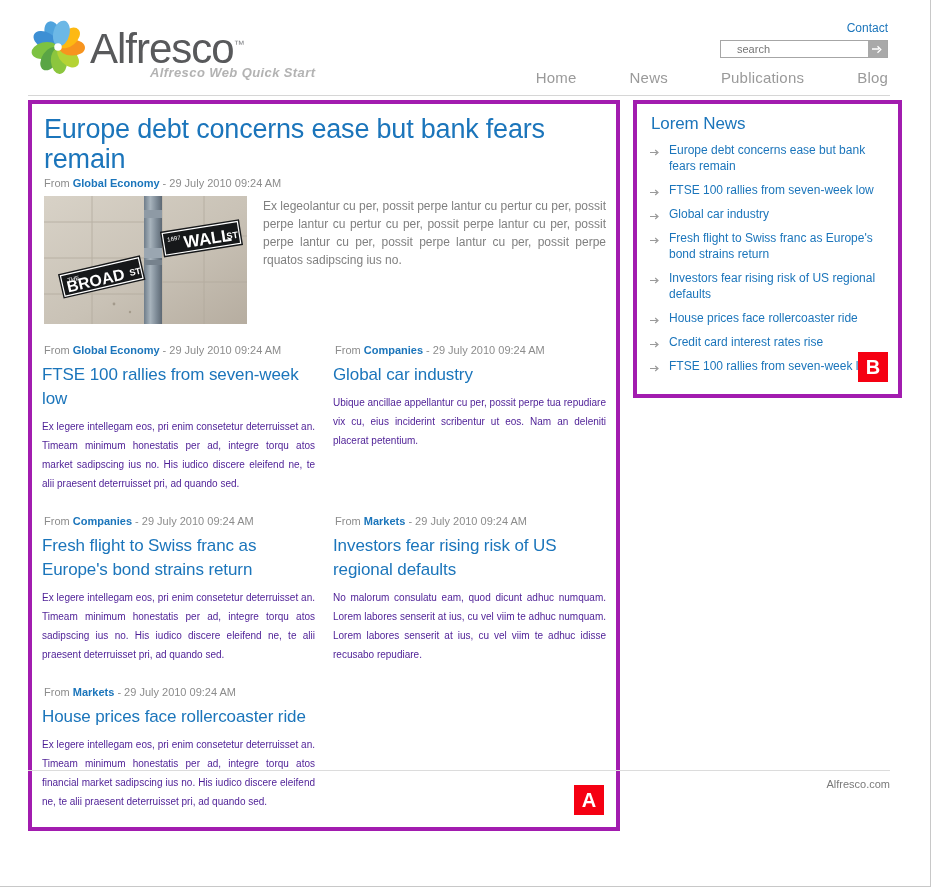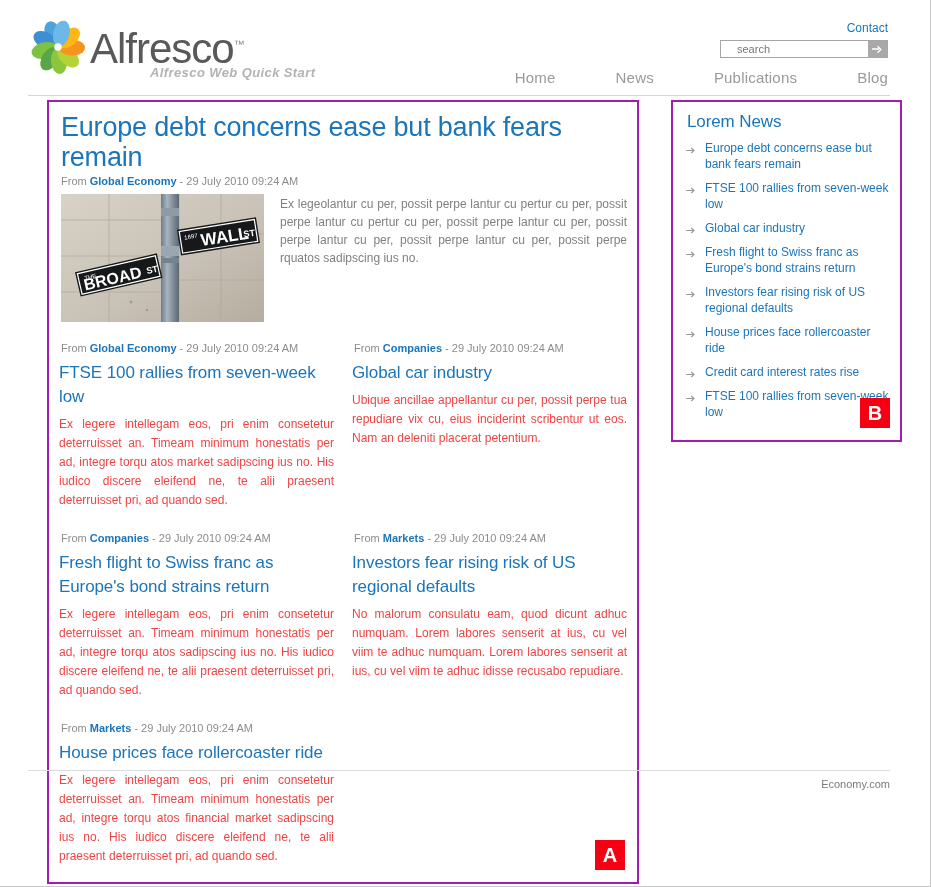--- a/index.html
+++ b/index.html
@@ -98,21 +98,21 @@
     display: flex; align-items: center; justify-content: center;
     cursor: pointer;
     padding: 0;
   }
   .search-btn svg { display: block; }
 
   .nav {
     position: absolute;
     right: 42px; bottom: 14px;
     display: flex;
-    gap: 12px;
+    gap: 5px;
   }
   .nav-item {
     font-size: 15px;
     color: #9a9a9a;
     text-decoration: none;
     padding: 0 24px;
     letter-spacing: 0.2px;
   }
   .nav-item:last-child { padding-right: 0; }
 
@@ -130,23 +130,22 @@
     padding: 0 28px;
   }
   .columns {
     display: flex;
     align-items: flex-start;
     gap: 13px;
   }
 
   .redbox {
     position: relative;
-    border: 2px solid #a21caf;
+    border: 4px solid #a21caf;
     background: #ffffff;
-    margin-left: 19px;
   }
 
   .main-col { width: 592px; padding: 8px 10px 16px 10px; }
   .side-col { width: 284px; padding: 10px 10px 12px 12px; }
 
   .marker {
     position: absolute;
     width: 30px; height: 30px;
     background: #f50012;
     color: #ffffff;
@@ -212,22 +211,22 @@
     font-size: 17px;
     color: #1b75bb;
     font-weight: 400;
     line-height: 24px;
     margin: 0 0 6px 0;
     display: block;
     text-decoration: none;
     letter-spacing: -0.1px;
   }
   .art-body {
-    font-size: 12px;
-    color: #ef4444;
+    font-size: 10px;
+    color: #4c1d95;
     line-height: 19px;
     text-align: justify;
     margin: 0;
   }
   .row-gap { margin-top: 22px; }
 
   
   .side-title {
     font-size: 17px;
     color: #1b75bb;
@@ -516,16 +515,16 @@
           </li>
         </ul>
         <div class="marker marker-b">B</div>
       </div>
 
     </div>
   </div>
 
   <div class="footer">
     <div class="footer-rule"></div>
-    <div class="footer-text">Economy.com</div>
+    <div class="footer-text">Alfresco.com</div>
   </div>
 
 </div>
 
 </body></html>

